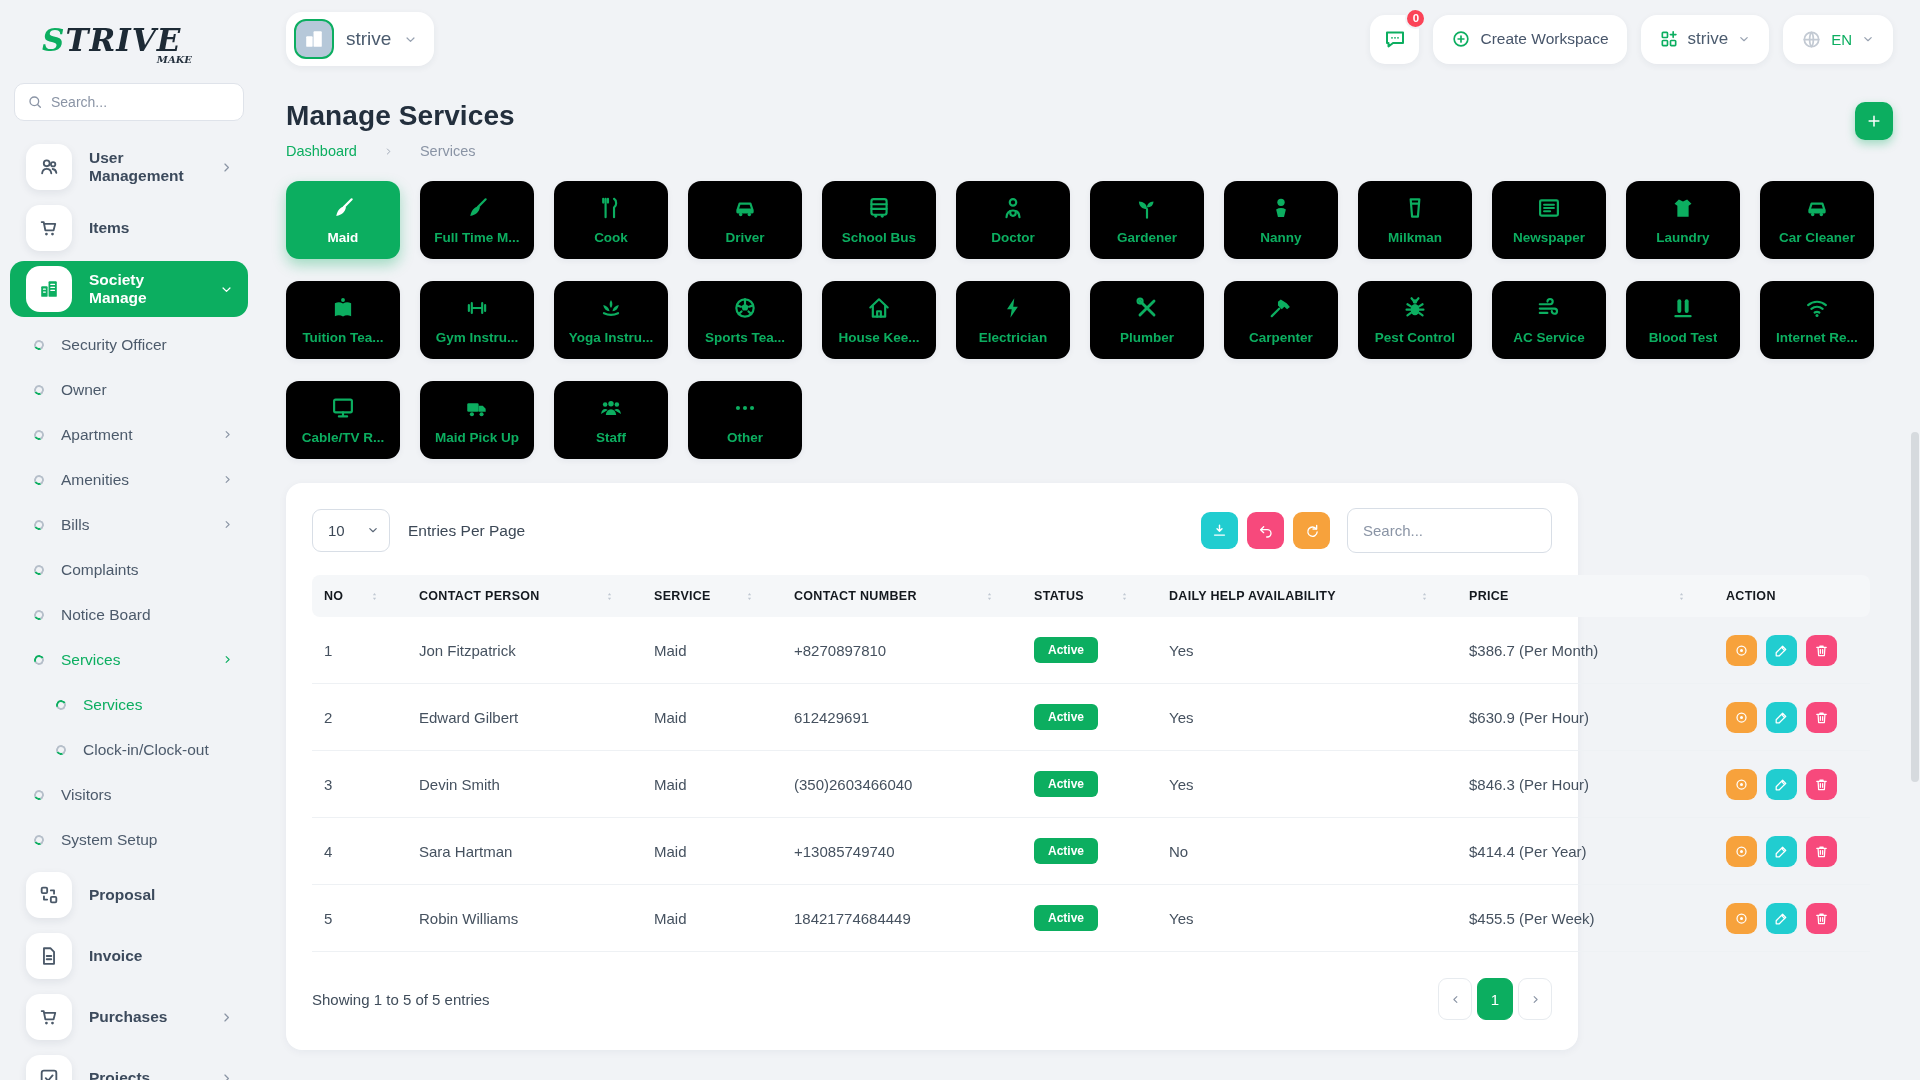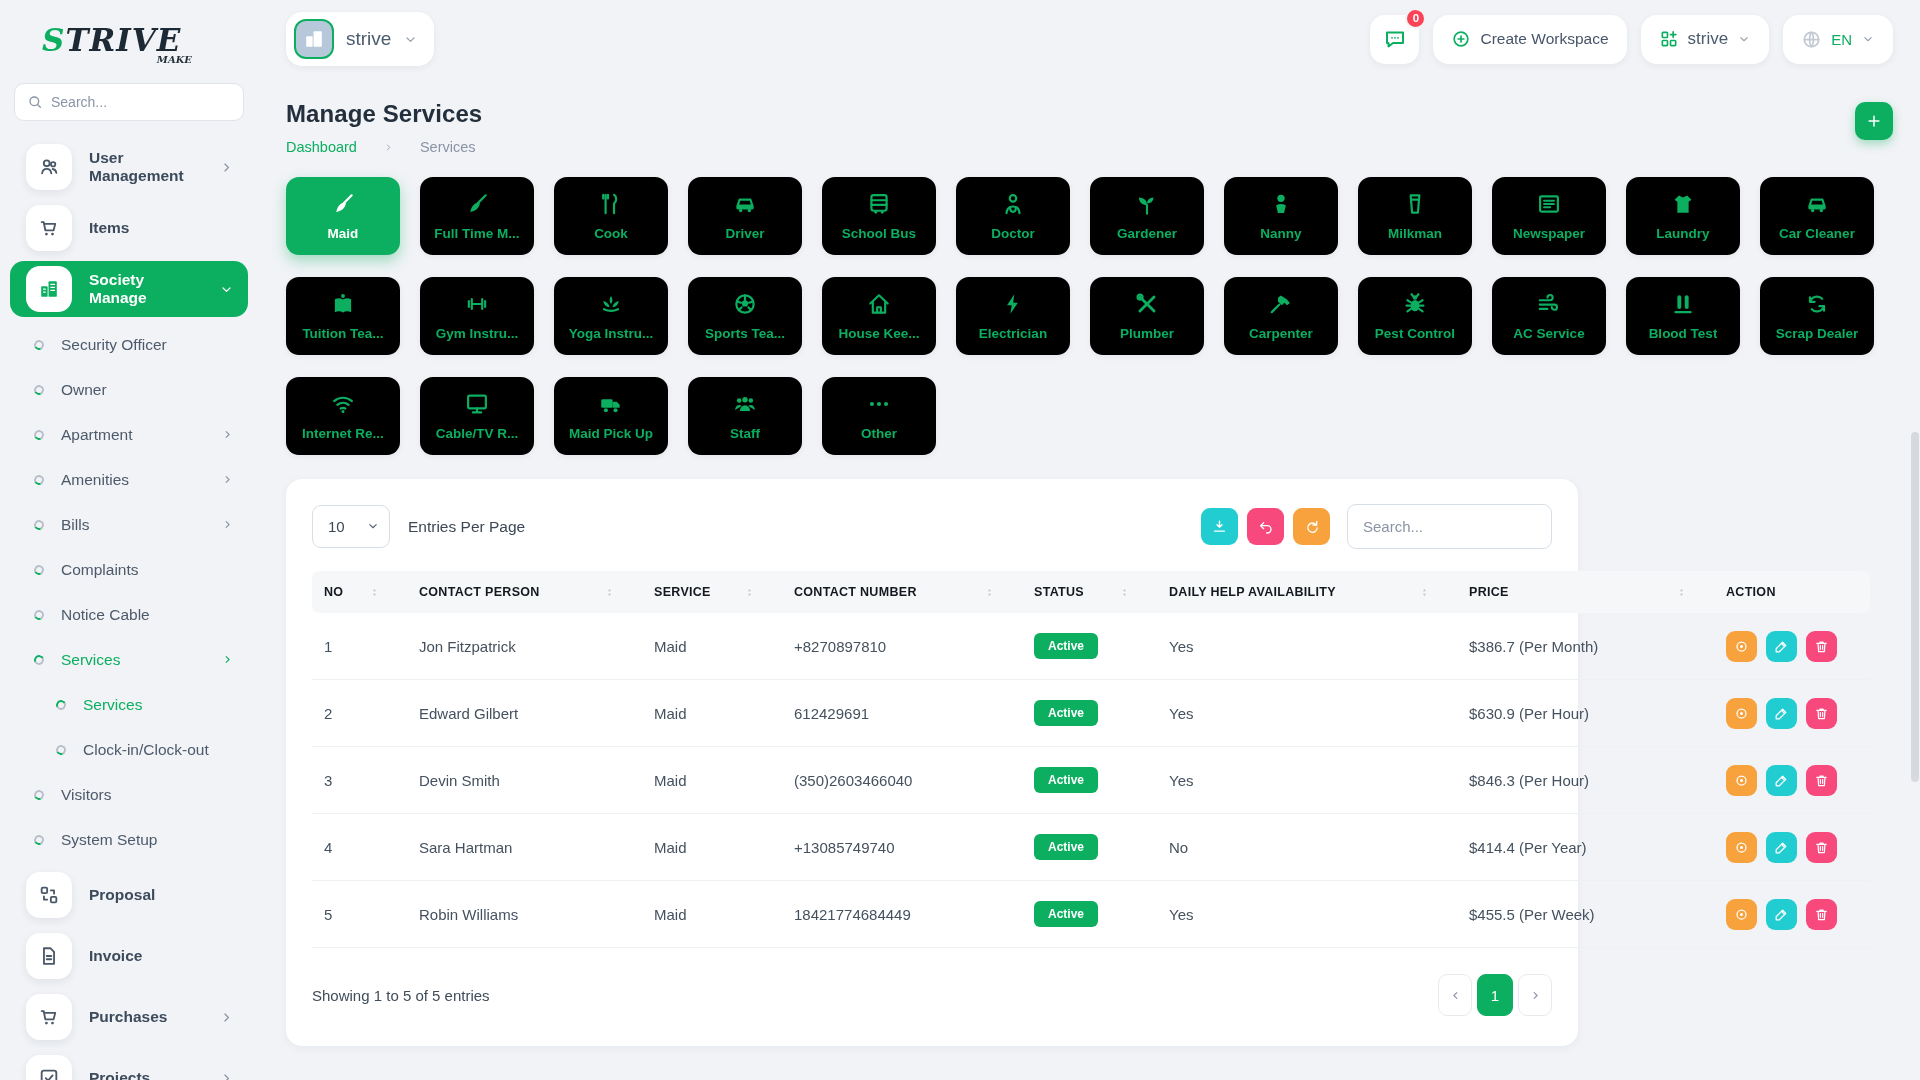--- a/index.html
+++ b/index.html
@@ -64,21 +64,21 @@
     background:var(--red); color:#fff; font-size:11.5px; font-weight:700; display:flex; align-items:center;
     justify-content:center; border:2px solid #f1f3f6; }
   .pill { display:flex; align-items:center; gap:9px; height:49px; padding:0 18px; font-size:15.5px; color:#47556a; }
   .pill .gicon { color:var(--green); } .pill .gicon svg { width:20px; height:20px; }
   .pill .chev { color:#97a1b0; } .pill .chev svg { width:14px; height:14px; }
   .ws-switch .name { font-size:17px; color:#4b5b6e; }
   .lang .globe { color:#c3cad3; } .lang .globe svg { width:21px; height:21px; }
   .lang .lang-code { color:var(--green); font-weight:400; font-size:15px; }
 
   .title-row { display:flex; justify-content:space-between; align-items:flex-start; margin-top:34px; }
-  h1 { font-size:24px; font-weight:700; color:#232f3d; letter-spacing:.1px; }
+  h1 { font-size:28px; font-weight:700; color:#232f3d; letter-spacing:.1px; }
   .crumbs { display:flex; align-items:center; gap:26px; margin-top:11px; font-size:14.5px; }
   .crumb-home { color:var(--green); cursor:pointer; }
   .crumb-sep { color:#9aa3b1; } .crumb-sep svg { width:11px; height:11px; }
   .crumb-cur { color:#8a94a5; }
   .add-btn { width:38px; height:38px; border:none; border-radius:10px; background:var(--green); color:#fff;
     display:flex; align-items:center; justify-content:center; cursor:pointer; box-shadow:0 4px 10px rgba(12,174,96,.35);
     margin-top:2px; }
   .add-btn svg { width:18px; height:18px; }
 
   
@@ -231,21 +231,21 @@
             <path d="M9.5 6.5l5.5 5.5-5.5 5.5"></path>
           </svg>
         </span>
       </div>
       <div class="m-dot">
         <span class="bullet"></span>
         <span class="m-dlabel">Complaints</span>
       </div>
       <div class="m-dot">
         <span class="bullet"></span>
-        <span class="m-dlabel">Notice Cable</span>
+        <span class="m-dlabel">Notice Board</span>
       </div>
       <div class="m-dot m-active">
         <span class="bullet"></span>
         <span class="m-dlabel">Services</span>
         <span class="m-chev">
           <svg class="ic" viewBox="0 0 24 24" fill="none" stroke="currentColor" stroke-width="2" stroke-linecap="round" stroke-linejoin="round">
             <path d="M9.5 6.5l5.5 5.5-5.5 5.5"></path>
           </svg>
         </span>
       </div>
@@ -572,29 +572,20 @@
         </svg>
         <span class="tile-label">AC Service</span>
       </div>
       <div class="tile">
         <svg class="ic" viewBox="0 0 24 24" fill="none" stroke="currentColor" stroke-width="2" stroke-linecap="round" stroke-linejoin="round" style="width:26px;height:26px">
           <rect x="6.8" y="4" width="3.6" height="12.5" rx="1.8" fill="currentColor" stroke="none"></rect>
           <rect x="13.6" y="4" width="3.6" height="12.5" rx="1.8" fill="currentColor" stroke="none"></rect>
           <path d="M5 19.5h14"></path>
         </svg>
         <span class="tile-label">Blood Test</span>
-      </div>
-      <div class="tile">
-        <svg class="ic" viewBox="0 0 24 24" fill="none" stroke="currentColor" stroke-width="2" stroke-linecap="round" stroke-linejoin="round" style="width:26px;height:26px">
-          <path d="M16.8 7.2A6.5 6.5 0 0 0 5.8 10"></path>
-          <path d="M5.5 5.8V10h4.3"></path>
-          <path d="M7.2 16.8A6.5 6.5 0 0 0 18.2 14"></path>
-          <path d="M18.5 18.2V14h-4.3"></path>
-        </svg>
-        <span class="tile-label">Scrap Dealer</span>
       </div>
       <div class="tile">
         <svg class="ic" viewBox="0 0 24 24" fill="none" stroke="currentColor" stroke-width="2" stroke-linecap="round" stroke-linejoin="round" style="width:26px;height:26px">
           <path d="M3.8 9.3a12.5 12.5 0 0 1 16.4 0M6.8 12.8a8.3 8.3 0 0 1 10.4 0M9.8 16.2a4.3 4.3 0 0 1 4.4 0"></path>
           <circle cx="12" cy="19" r="1.4" fill="currentColor" stroke="none"></circle>
         </svg>
         <span class="tile-label">Internet Re...</span>
       </div>
       <div class="tile">
         <svg class="ic" viewBox="0 0 24 24" fill="none" stroke="currentColor" stroke-width="2" stroke-linecap="round" stroke-linejoin="round" style="width:26px;height:26px">

